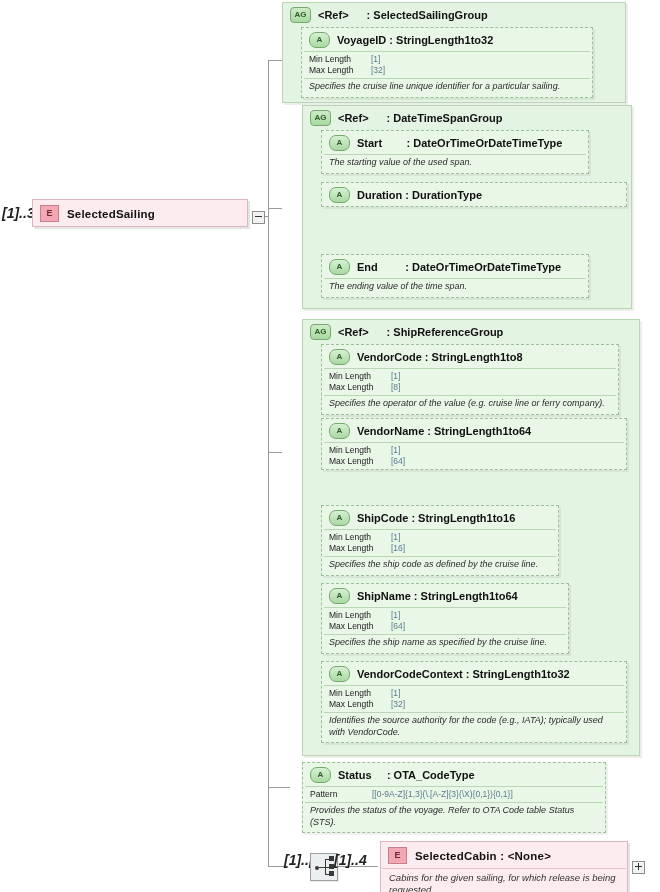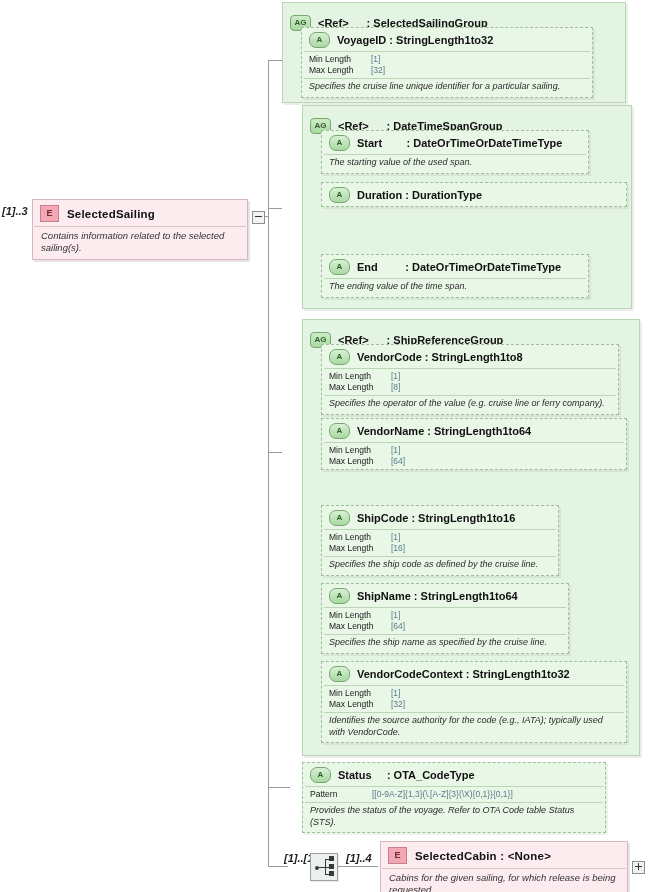--- a/index.html
+++ b/index.html
@@ -30,21 +30,21 @@
     background:#f3a7b4;border:1px solid #c4808c;
     display:flex;align-items:center;justify-content:center;
     font-size:9px;font-weight:bold;color:#6d2b36;line-height:1;
   }
 
   
   .ag-box{
     background:#e4f4e2;border:1px solid #b8d6b4;
     box-shadow:2px 2px 0 rgba(0,0,0,0.07);
   }
-  .ag-head{display:flex;align-items:center;padding:12px 7px 3px 7px;}
+  .ag-head{display:flex;align-items:center;padding:4px 7px 3px 7px;}
   .ag-title{font-size:11px;font-weight:bold;color:#111;}
   .icon-ag{
     width:19px;height:14px;margin-right:7px;flex:0 0 auto;
     background:linear-gradient(#cdebc8,#a9d9a2);
     border:1px solid #76a870;border-radius:4px;
     display:flex;align-items:center;justify-content:center;
     font-size:8px;font-weight:bold;color:#2f5c2b;line-height:1;
   }
 
   
@@ -68,21 +68,21 @@
   .facet-row{display:flex;}
   .facet-name{width:62px;flex:0 0 auto;color:#222;}
   .facet-val{color:#5b7a8c;}
   .at-doc{
     border-top:1px solid #b9d6b5;margin:0 2px;padding:2px 5px 4px 5px;
     font-size:9px;font-style:italic;color:#2b2b2b;line-height:1.28;
   }
 
   
   .card{
-    position:absolute;font-size:11px;font-style:italic;font-weight:bold;
+    position:absolute;font-size:14px;font-style:italic;font-weight:bold;
     color:#222;white-space:nowrap;
   }
   .line{position:absolute;background:#9a9a9a;}
   .hline{height:1px;}
   .vline{width:1px;}
   .expander{
     position:absolute;width:11px;height:11px;background:#f2f2f2;
     border:1px solid #8d8d8d;
   }
   .expander:before{
@@ -114,21 +114,20 @@
 
   <div class="line hline" style="left:334px;top:866px;width:44px;"></div>
 
   <div class="card" style="left:2px;top:205px;">[1]..3</div>
 
   <div class="node el-box" style="left:32px;top:199px;width:216px;">
     <div class="el-head">
       <span class="icon-e">E</span>
       <span class="el-title">SelectedSailing</span>
     </div>
-    <div class="el-doc">Contains information related to the selected sailing(s).</div>
   </div>
 
   <div class="expander" style="left:252px;top:211px;"></div>
 
   <div class="node ag-box" style="left:282px;top:2px;width:344px;height:101px;">
     <div class="ag-head">
       <span class="icon-ag">AG</span>
       <span class="ag-title">&lt;Ref&gt;</span>
       <span class="ag-title" style="margin-left:18px;">: SelectedSailingGroup</span>
     </div>
@@ -301,21 +300,21 @@
     <i style="left:8px;top:13px;width:6px;height:1px;"></i>
     <i style="left:14px;top:5px;width:1px;height:16px;"></i>
     <i style="left:15px;top:5px;width:4px;height:1px;"></i>
     <i style="left:15px;top:13px;width:4px;height:1px;"></i>
     <i style="left:15px;top:20px;width:4px;height:1px;"></i>
     <i style="left:18px;top:2px;width:5px;height:5px;"></i>
     <i style="left:18px;top:10px;width:5px;height:5px;"></i>
     <i style="left:18px;top:17px;width:5px;height:5px;"></i>
   </div>
 
-  <div class="card" style="left:346px;top:852px;">[1]..4</div>
+  <div class="card" style="left:334px;top:852px;">[1]..4</div>
 
   <div class="node el-box" style="left:380px;top:841px;width:248px;">
     <div class="el-head">
       <span class="icon-e">E</span>
       <span class="el-title">SelectedCabin : &lt;None&gt;</span>
     </div>
     <div class="el-doc">Cabins for the given sailing, for which release is being requested.</div>
   </div>
 
   <div class="expander plus" style="left:632px;top:861px;"></div>

